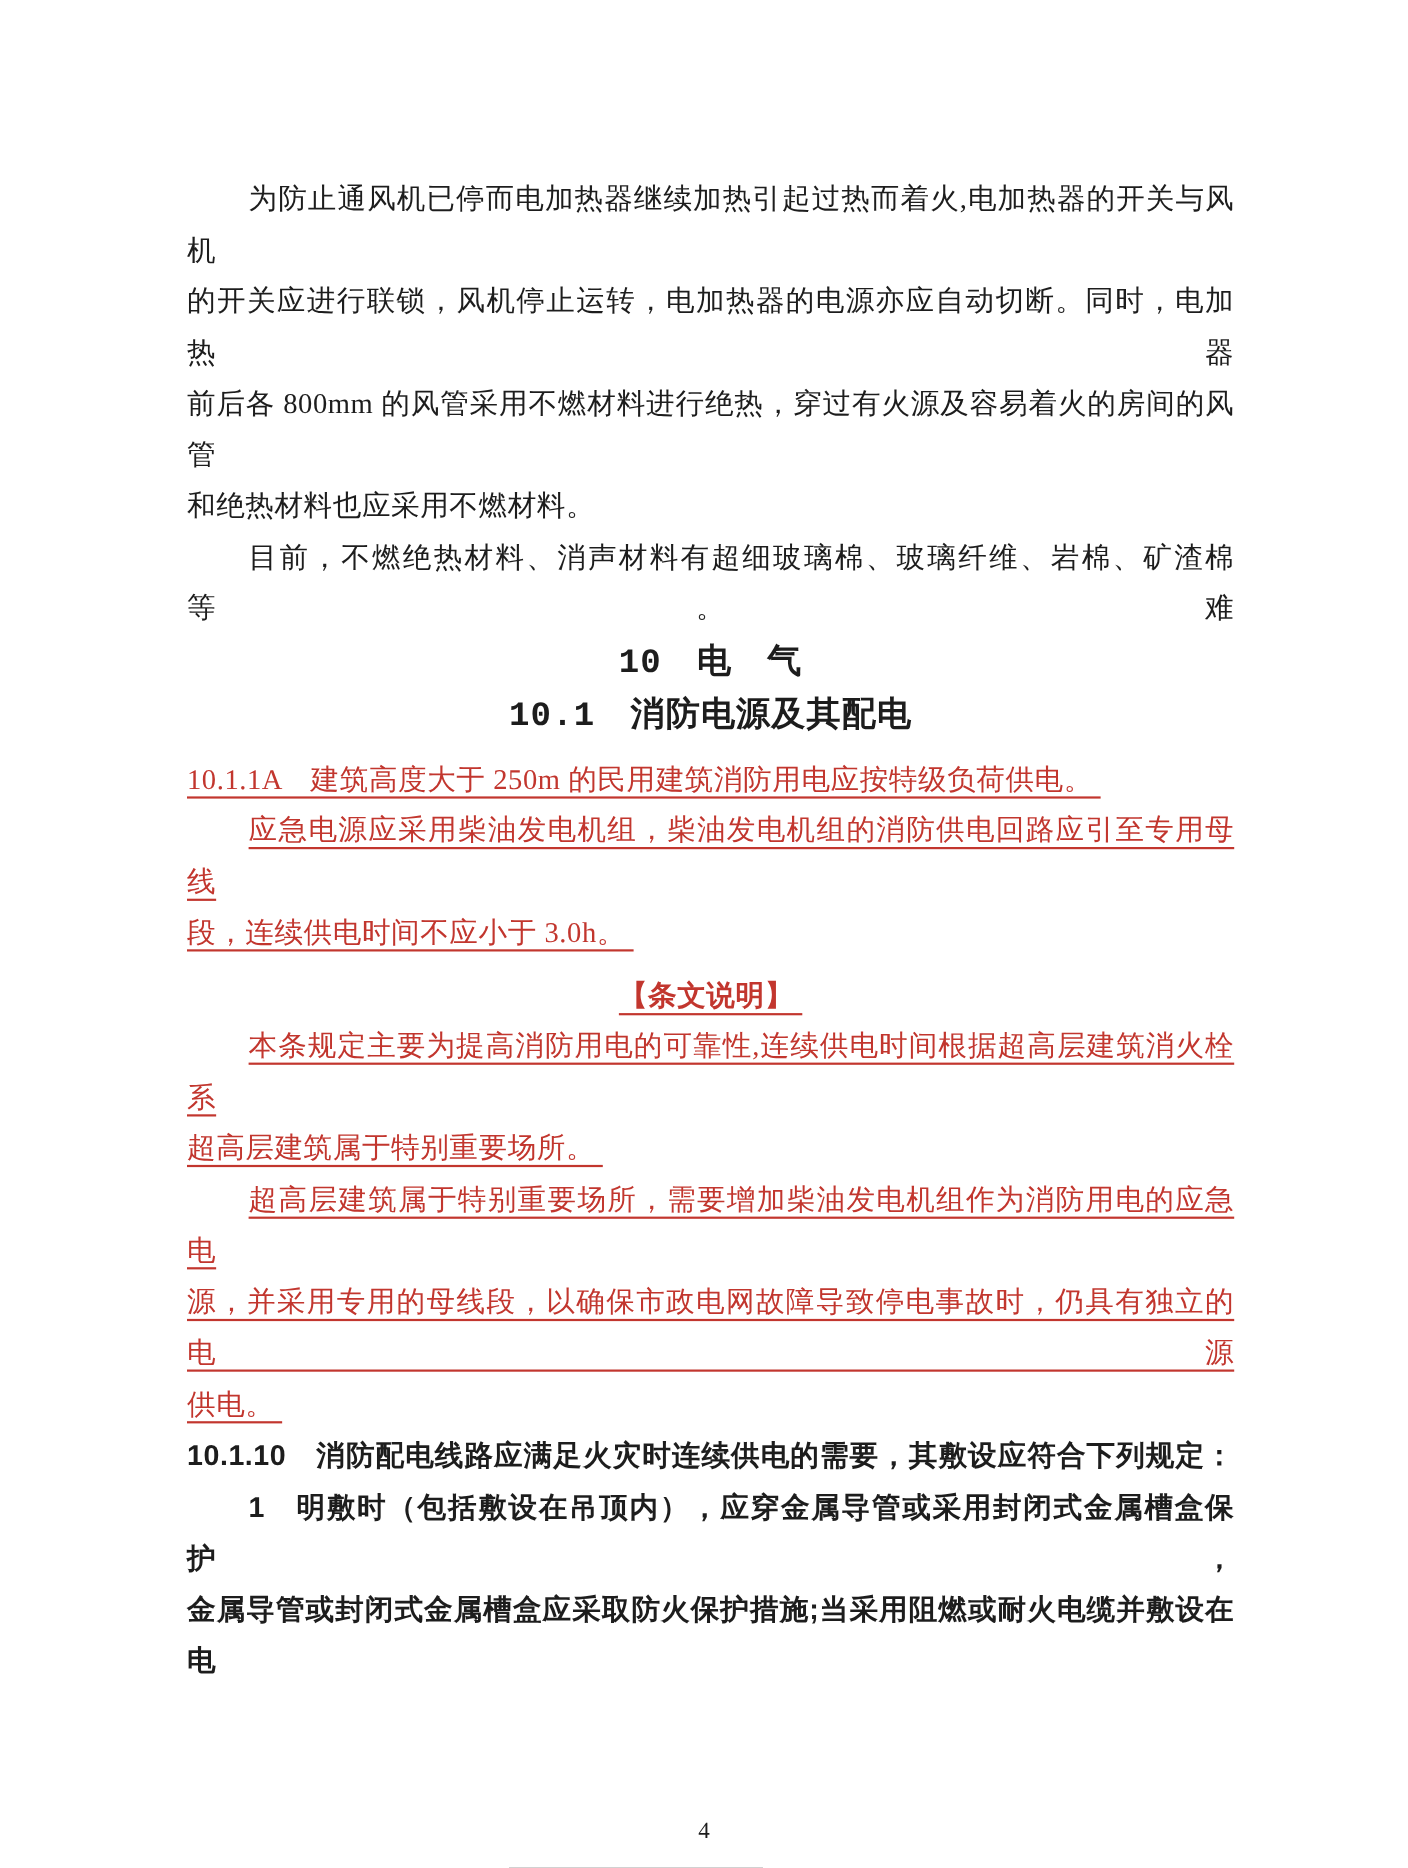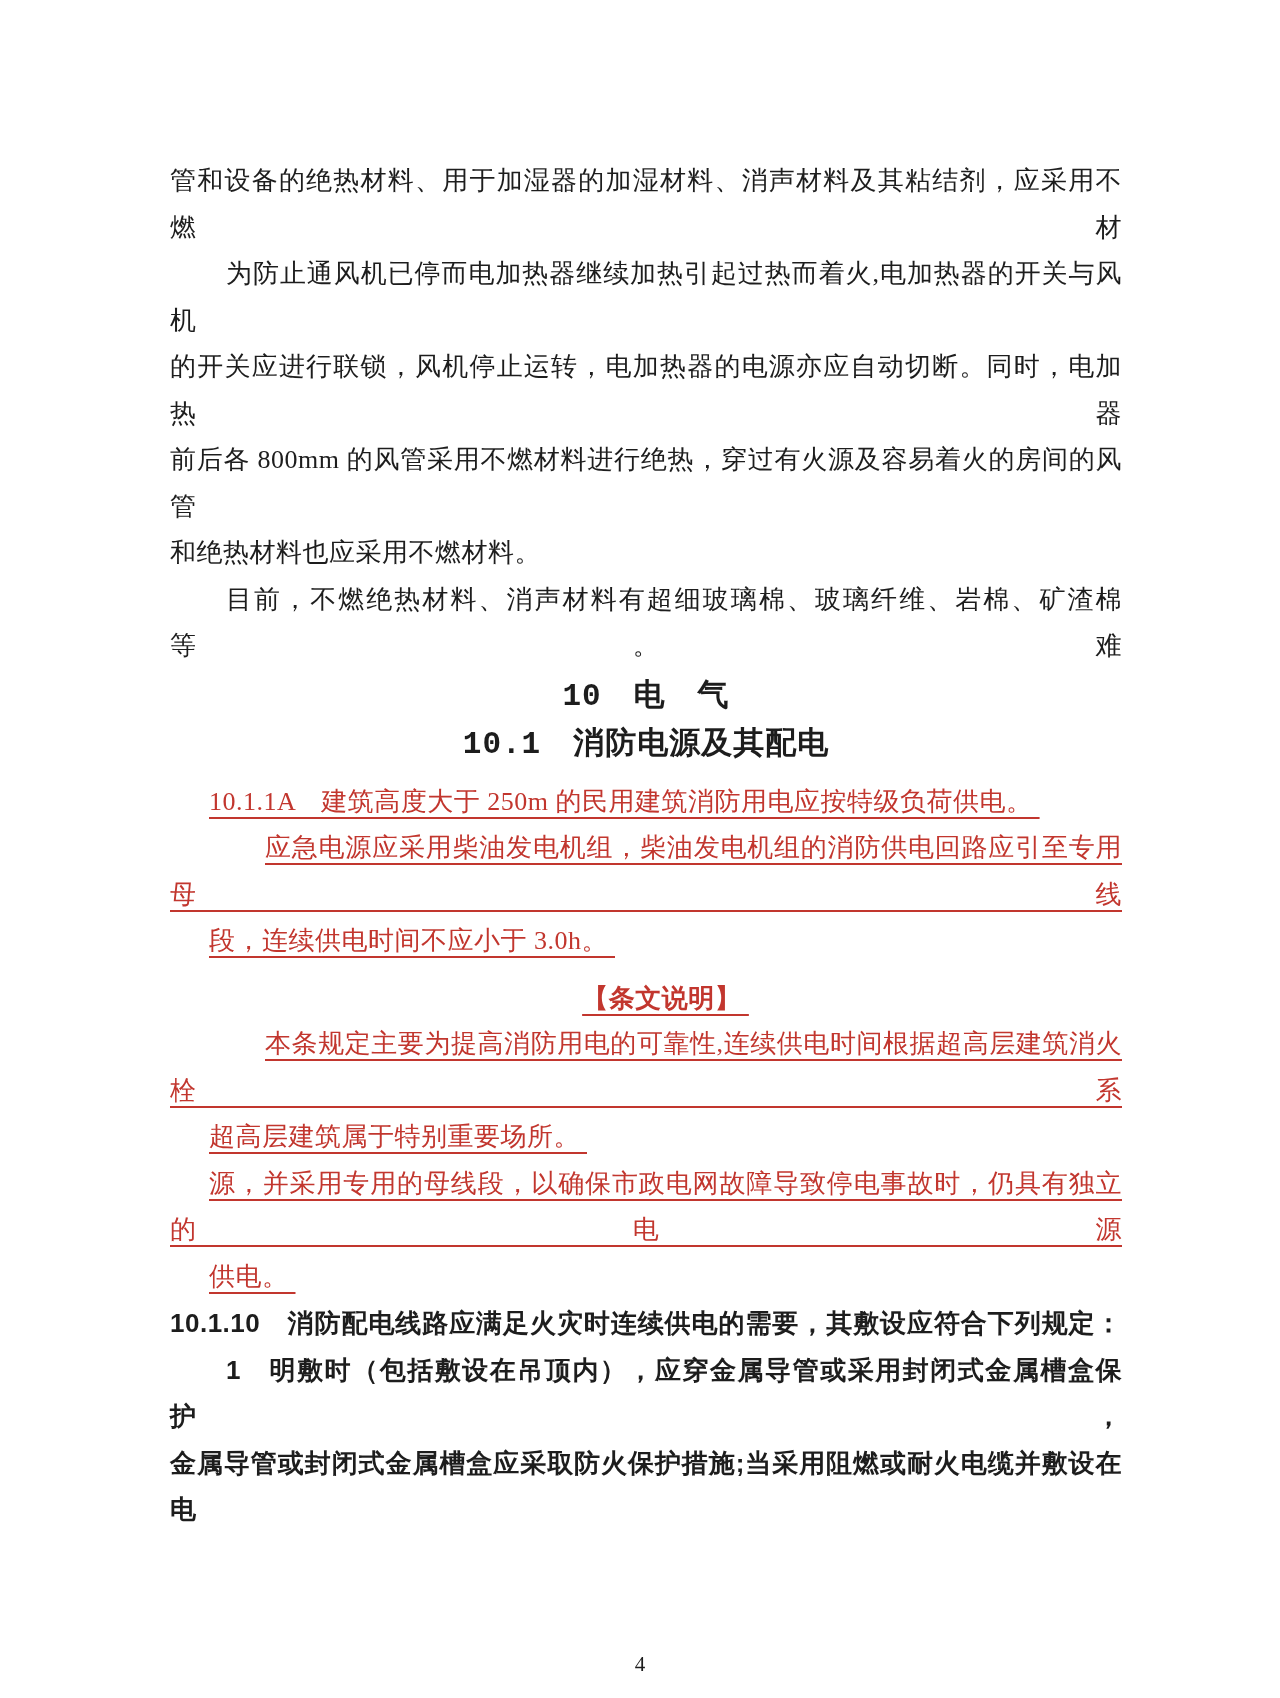--- a/index.html
+++ b/index.html
@@ -38,52 +38,51 @@
   .ind { text-indent: 56px; }
   .title { font-size: 31px; font-weight: bold; letter-spacing: 1px; font-family: Liberation Mono, monospace; }
   .seg { }
   .s-b { color: #1d1d1d; }
   .s-r {
     color: var(--red, #c2362e);
     text-decoration: underline;
     text-decoration-color: var(--red, #c2362e);
     text-decoration-thickness: 2px;
     text-underline-offset: 7px;
-    margin-left: 39px;
   }
   .page-number {
     position: absolute;
     left: 0;
     top: 1652px;
     width: 1280px;
     text-align: center;
     font-size: 21px;
     font-family: "Liberation Serif", "DejaVu Serif", serif;
     color: #1d1d1d;
   }
 </style>
 </head>
 <body>
 
 <div class="page">
   <div class="doc">
-      <div class="line f-serif full"><span class="seg s-b">管和设备的绝热材料、用于加湿器的加湿材料、消声材料及其粘结剂，应采用不燃材</span></div>
       <div class="line f-serif full ind"><span class="seg s-b">为防止通风机已停而电加热器继续加热引起过热而着火,电加热器的开关与风机</span></div>
       <div class="line f-serif full"><span class="seg s-b">的开关应进行联锁，风机停止运转，电加热器的电源亦应自动切断。同时，电加热器</span></div>
       <div class="line f-serif full"><span class="seg s-b">前后各 800mm 的风管采用不燃材料进行绝热，穿过有火源及容易着火的房间的风管</span></div>
       <div class="line f-serif"><span class="seg s-b">和绝热材料也应采用不燃材料。</span></div>
       <div class="line f-serif full ind"><span class="seg s-b">目前，不燃绝热材料、消声材料有超细玻璃棉、玻璃纤维、岩棉、矿渣棉等。难</span></div>
       <div class="line f-hei center title" style="margin-top: 4px;"><span class="seg s-b">10　电　气</span></div>
       <div class="line f-hei center title" style="margin-top: 2px;"><span class="seg s-b">10.1　消防电源及其配电</span></div>
       <div class="line f-serif" style="margin-top: 10px;"><span class="seg s-r">10.1.1A　建筑高度大于 250m 的民用建筑消防用电应按特级负荷供电。 </span></div>
       <div class="line f-serif full ind"><span class="seg s-r">应急电源应采用柴油发电机组，柴油发电机组的消防供电回路应引至专用母线</span></div>
       <div class="line f-serif"><span class="seg s-r">段，连续供电时间不应小于 3.0h。 </span></div>
       <div class="line f-hei" style="margin-top: 10px;"><span class="seg s-r">【条文说明】 </span></div>
       <div class="line f-serif full ind"><span class="seg s-r">本条规定主要为提高消防用电的可靠性,连续供电时间根据超高层建筑消火栓系</span></div>
       <div class="line f-serif"><span class="seg s-r">超高层建筑属于特别重要场所。 </span></div>
+      <div class="line f-serif full ind"><span class="seg s-r">超高层建筑属于特别重要场所，需要增加柴油发电机组作为消防用电的应急电</span></div>
       <div class="line f-serif full"><span class="seg s-r">源，并采用专用的母线段，以确保市政电网故障导致停电事故时，仍具有独立的电源</span></div>
       <div class="line f-serif"><span class="seg s-r">供电。 </span></div>
       <div class="line f-hei full"><span class="seg s-b">10.1.10　消防配电线路应满足火灾时连续供电的需要，其敷设应符合下列规定：</span></div>
       <div class="line f-hei full ind"><span class="seg s-b">1　明敷时（包括敷设在吊顶内），应穿金属导管或采用封闭式金属槽盒保护，</span></div>
       <div class="line f-hei full"><span class="seg s-b">金属导管或封闭式金属槽盒应采取防火保护措施;当采用阻燃或耐火电缆并敷设在电</span></div>
     </div>
   <div class="page-number">4</div>
 </div>
 
 </body></html>

